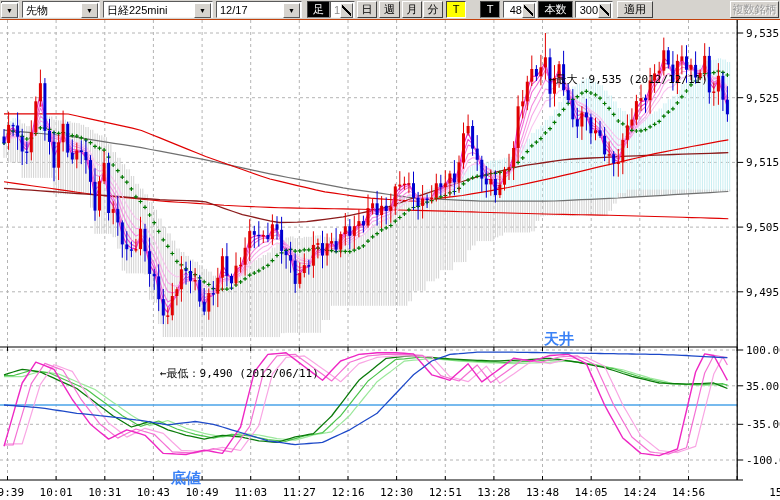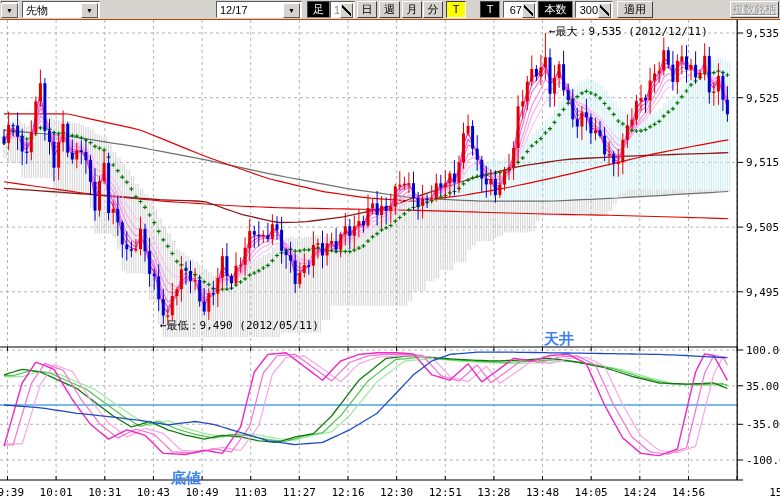--- a/index.html
+++ b/index.html
@@ -15,34 +15,34 @@
   .arrowbtn{position:absolute;right:1px;top:1px;width:15px;height:13px;background:#d6d3ce;
             border-top:1px solid #ffffff;border-left:1px solid #ffffff;
             border-bottom:1px solid #5a5a5a;border-right:1px solid #5a5a5a;
             font-size:7px;color:#000;text-align:center;line-height:13px;}
   .btn{background:#d6d3ce;border-top:1px solid #ffffff;border-left:1px solid #ffffff;
        border-bottom:1px solid #404040;border-right:1px solid #404040;text-align:center;color:#000;}
   .btn.dark{background:#000000;color:#ffffff;border-top-color:#404040;border-left-color:#404040;
             border-bottom-color:#888;border-right-color:#888;}
   .btn.yellow{background:#ffff00;color:#000;border-top:1px solid #404040;border-left:1px solid #404040;
               border-bottom:1px solid #ffffff;border-right:1px solid #ffffff;}
-  .btn.disabled{color:#9a9a9a;text-shadow:1px 1px 0 #ffffff;text-decoration:underline;}
+  .btn.disabled{color:#9a9a9a;text-shadow:1px 1px 0 #ffffff;}
   .spin{background:#ffffff;border-top:1px solid #5a5a5a;border-left:1px solid #5a5a5a;
         border-bottom:1px solid #f5f5f5;border-right:1px solid #f5f5f5;}
   .spin .sval{position:absolute;right:14px;top:1px;font-size:11px;color:#000;}
   .spin .sval.gray{color:#8a8a8a;}
   .editbtn{position:absolute;right:1px;top:1px;width:11px;height:13px;background:#d6d3ce;
            border-top:1px solid #ffffff;border-left:1px solid #ffffff;
            border-bottom:1px solid #5a5a5a;border-right:1px solid #5a5a5a;}
   .editbtn:after{content:"";position:absolute;left:1px;top:1px;right:1px;bottom:1px;
            background:linear-gradient(45deg,transparent 44%,#000 44%,#000 56%,transparent 56%);}
   
   #chartwrap{position:absolute;left:0;top:0;width:780px;height:440px;z-index:1;}
   .anno{position:absolute;font-size:11px;color:#000;white-space:nowrap;z-index:5;
-        font-family:"DejaVu Sans Mono","Liberation Sans",monospace;}
+        font-family:"DejaVu Sans Mono","Liberation Sans",monospace;margin-top:48px;}
   .redlbl{position:absolute;font-size:15px;font-weight:bold;color:#3b82f6;white-space:nowrap;z-index:6;}
 </style>
 </head>
 <body>
 
 <div id="chartwrap"><svg width="780" height="500" viewBox="0 0 780 500">
       <rect x="0" y="19" width="780" height="481" fill="#ffffff"></rect>
       <line x1="7.5" y1="20.0" x2="7.5" y2="480.0" stroke="#b4b4b4" stroke-width="1" stroke-dasharray="3,3"></line>
       <line x1="56.1" y1="20.0" x2="56.1" y2="480.0" stroke="#b4b4b4" stroke-width="1" stroke-dasharray="3,3"></line>
       <line x1="104.8" y1="20.0" x2="104.8" y2="480.0" stroke="#b4b4b4" stroke-width="1" stroke-dasharray="3,3"></line>
@@ -1109,49 +1109,53 @@
       <text x="445.26" y="496" font-family="DejaVu Sans Mono,monospace" font-size="11" fill="#000" text-anchor="middle">12:51</text>
       <text x="493.9" y="496" font-family="DejaVu Sans Mono,monospace" font-size="11" fill="#000" text-anchor="middle">13:28</text>
       <text x="542.54" y="496" font-family="DejaVu Sans Mono,monospace" font-size="11" fill="#000" text-anchor="middle">13:48</text>
       <text x="591.1800000000001" y="496" font-family="DejaVu Sans Mono,monospace" font-size="11" fill="#000" text-anchor="middle">14:05</text>
       <text x="639.82" y="496" font-family="DejaVu Sans Mono,monospace" font-size="11" fill="#000" text-anchor="middle">14:24</text>
       <text x="688.46" y="496" font-family="DejaVu Sans Mono,monospace" font-size="11" fill="#000" text-anchor="middle">14:56</text>
       <text x="785.8" y="496" font-family="DejaVu Sans Mono,monospace" font-size="11" fill="#000" text-anchor="middle">15:10</text>
     </svg></div>
 
 <div class="anno" style="left:549px;top:24px">←最大：9,535 (2012/12/11)</div>
-<div class="anno" style="left:160px;top:318px">←最低：9,490 (2012/05/11)</div>
+<div class="anno" style="left:160px;top:318px">←最低：9,490 (2012/06/11)</div>
 <div class="redlbl" style="left:544px;top:330px">天井</div>
 <div class="redlbl" style="left:171px;top:469px">底値</div>
 
 <div id="toolbar">
   <div class="tb combo" style="left:1px;width:18px">
     <span class="arrowbtn" style="right:0">▼</span>
   </div>
   <div class="tb combo" style="left:22px;width:78px">
     <span class="ctext">先物</span>
+    <span class="arrowbtn">▼</span>
+  </div>
+  <div class="tb combo" style="left:103px;width:110px">
+    <span class="ctext">日経225mini</span>
     <span class="arrowbtn">▼</span>
   </div>
   <div class="tb combo" style="left:216px;width:86px">
     <span class="ctext">12/17</span>
     <span class="arrowbtn">▼</span>
   </div>
   <div class="tb btn dark" style="left:307px;width:23px">足</div>
   <div class="tb spin" style="left:330px;width:25px">
     <span class="sval gray">1</span>
     <span class="editbtn"></span>
   </div>
   <div class="tb btn" style="left:357px;width:20px">日</div>
   <div class="tb btn" style="left:379px;width:21px">週</div>
   <div class="tb btn" style="left:402px;width:20px">月</div>
   <div class="tb btn" style="left:423px;width:20px">分</div>
   <div class="tb btn yellow" style="left:446px;width:20px">T</div>
   <div class="tb btn dark" style="left:480px;width:20px">T</div>
   <div class="tb spin" style="left:503px;width:34px">
-    <span class="sval">67</span>
+    <span class="sval">48</span>
     <span class="editbtn"></span>
   </div>
   <div class="tb btn dark" style="left:538px;width:35px">本数</div>
   <div class="tb spin" style="left:575px;width:38px">
     <span class="sval">300</span>
     <span class="editbtn"></span>
   </div>
   <div class="tb btn" style="left:617px;width:36px">適用</div>
   <div class="tb btn disabled" style="left:730px;width:49px">複数銘柄</div>
 </div>

